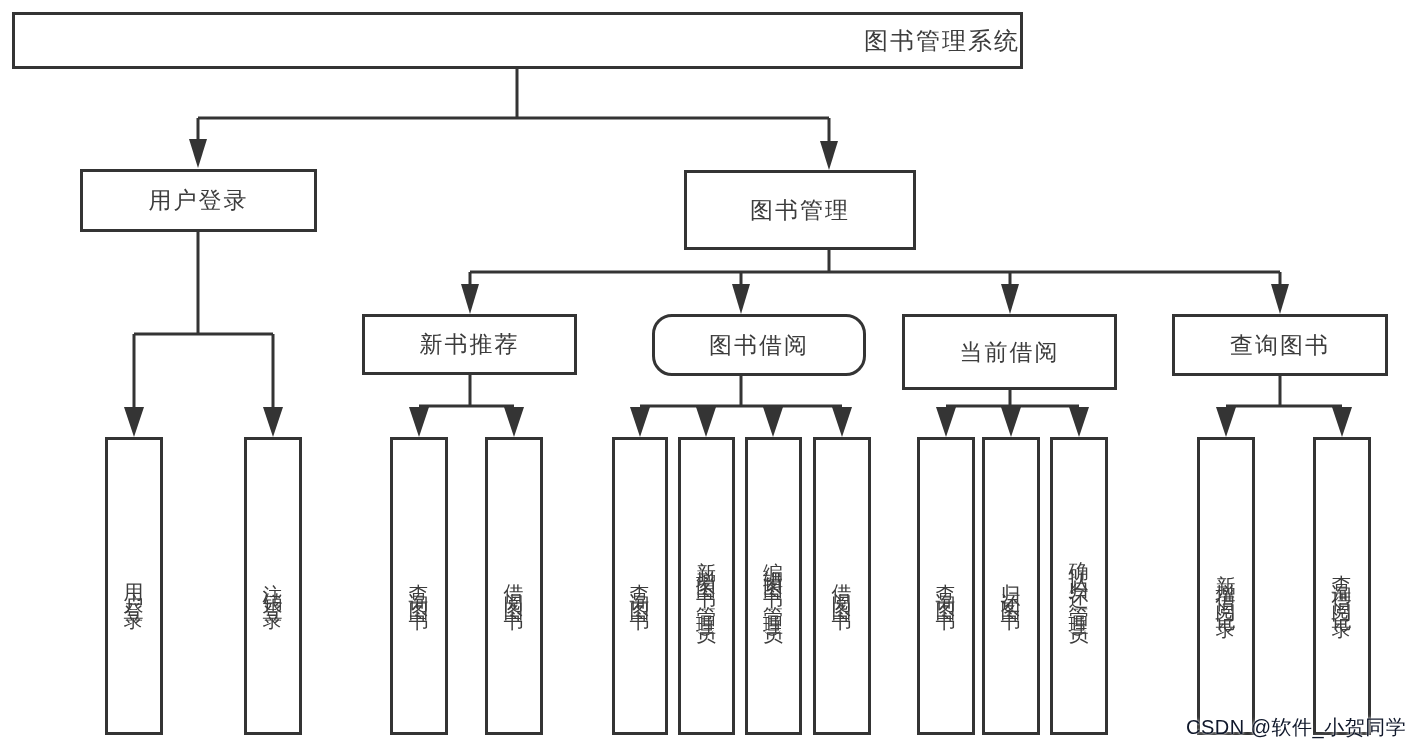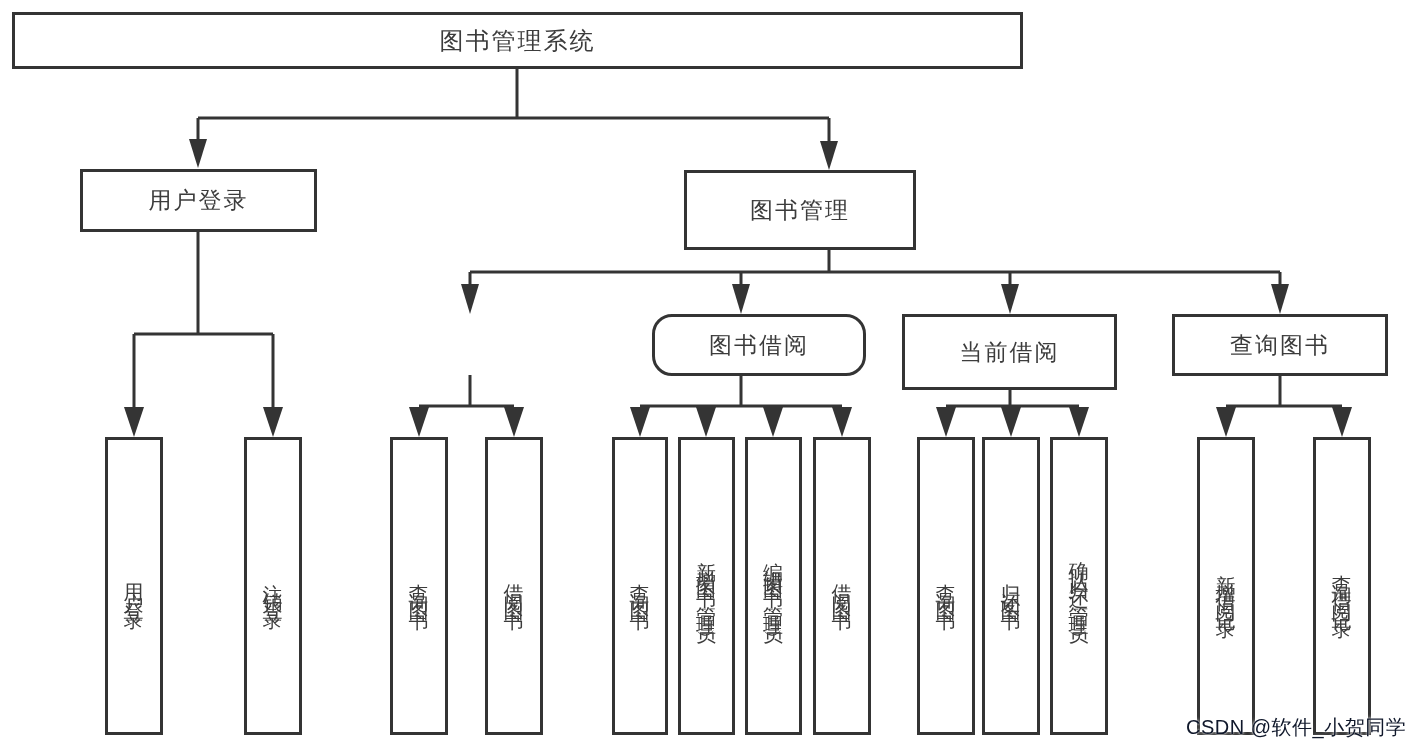--- a/index.html
+++ b/index.html
@@ -41,21 +41,21 @@
   }
   .vnode .vlabel {
     writing-mode: vertical-rl;
     text-orientation: mixed;
     font-size: 20px;
     letter-spacing: 9px;
     line-height: 1;
     white-space: nowrap;
   }
   
-  .n-root     { left: 12px;   top: 12px;  width: 1011px; height: 57px; font-size: 24px; }
+  .n-root     { left: 12px;   top: 12px;  width: 1011px; height: 57px; font-size: 24px; justify-content: flex-end; }
   .n-login    { left: 80px;   top: 169px; width: 237px;  height: 63px; }
   .n-mgmt     { left: 684px;  top: 170px; width: 232px;  height: 80px; }
   .n-rec      { left: 362px;  top: 314px; width: 215px;  height: 61px; }
   .n-borrow   { left: 652px;  top: 314px; width: 214px;  height: 62px; border-radius: 20px; }
   .n-current  { left: 902px;  top: 314px; width: 215px;  height: 76px; }
   .n-records  { left: 1172px; top: 314px; width: 216px;  height: 62px; }
   
   .v1  { left: 105px;  top: 437px; width: 58px; height: 298px; }
   .v2  { left: 244px;  top: 437px; width: 58px; height: 298px; }
   .v3  { left: 390px;  top: 437px; width: 58px; height: 298px; }
@@ -128,20 +128,23 @@
     <span>图书管理系统</span>
   </div>
 
   <div class="node n-login">
     <span>用户登录</span>
   </div>
   <div class="node n-mgmt">
     <span>图书管理</span>
   </div>
 
+  <div class="node n-rec">
+    <span>新书推荐</span>
+  </div>
   <div class="node n-borrow">
     <span>图书借阅</span>
   </div>
   <div class="node n-current">
     <span>当前借阅</span>
   </div>
   <div class="node n-records">
     <span>查询图书</span>
   </div>
 

